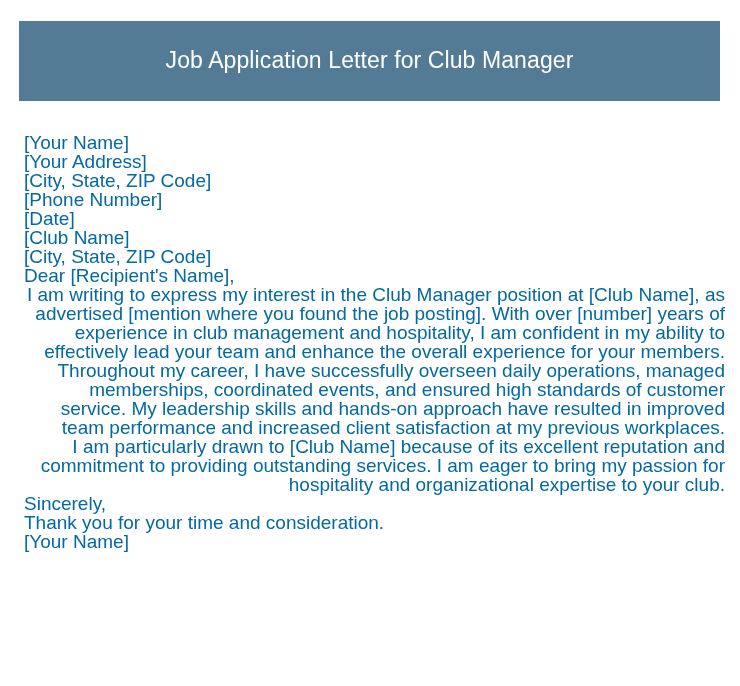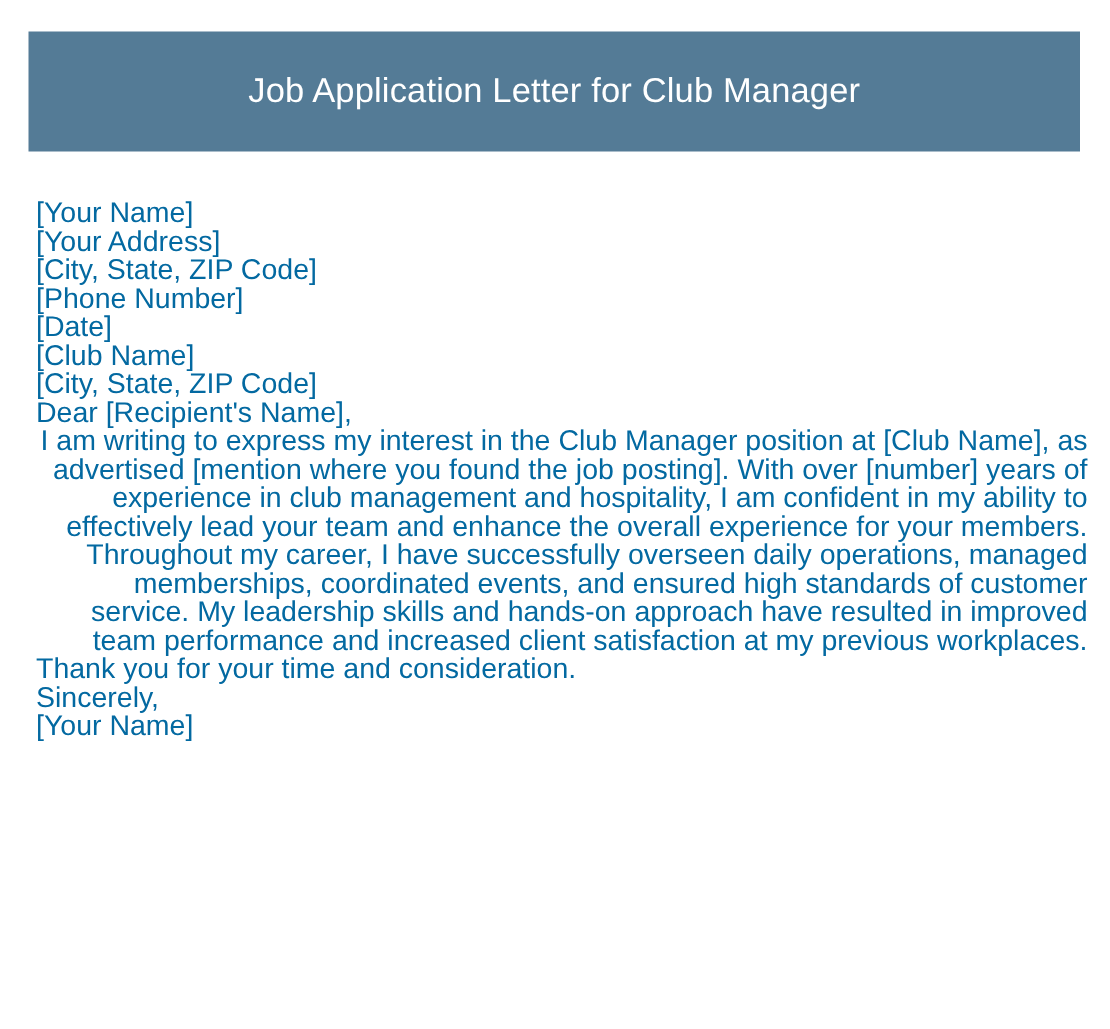--- a/index.html
+++ b/index.html
@@ -81,20 +81,21 @@
 
     <div class="letter-line">[Date]</div>
 
     <div class="letter-line">[Club Name]</div>
     <div class="letter-line">[City, State, ZIP Code]</div>
 
     <div class="letter-line">Dear [Recipient's Name],</div>
 
     <p class="letter-paragraph">I am writing to express my interest in the Club Manager position at [Club Name], as advertised [mention where you found the job posting]. With over [number] years of experience in club management and hospitality, I am confident in my ability to effectively lead your team and enhance the overall experience for your members.</p>
     <p class="letter-paragraph">Throughout my career, I have successfully overseen daily operations, managed memberships, coordinated events, and ensured high standards of customer service. My leadership skills and hands-on approach have resulted in improved team performance and increased client satisfaction at my previous workplaces.</p>
+    <p class="letter-paragraph">I am particularly drawn to [Club Name] because of its excellent reputation and commitment to providing outstanding services. I am eager to bring my passion for hospitality and organizational expertise to your club.</p>
 
+    <div class="letter-line">Sincerely,</div>
     <div class="letter-line">Thank you for your time and consideration.</div>
-    <div class="letter-line">Sincerely,</div>
     <div class="letter-line">[Your Name]</div>
 
   </div>
 
 </div>
 
 </body></html>

